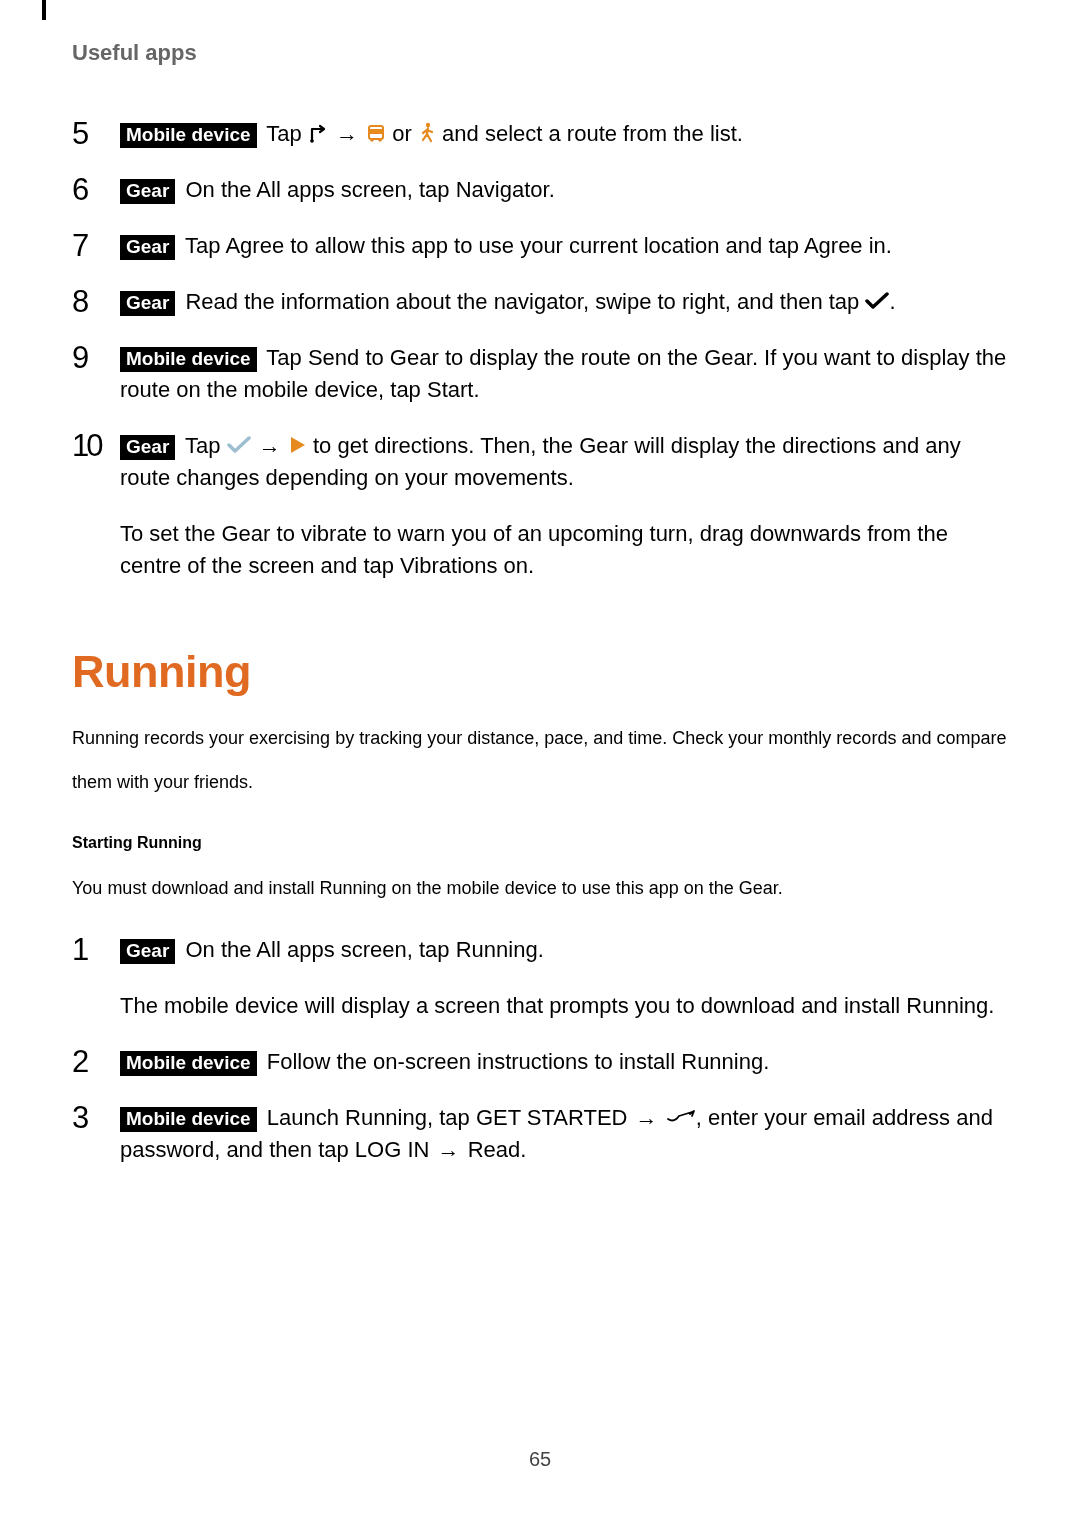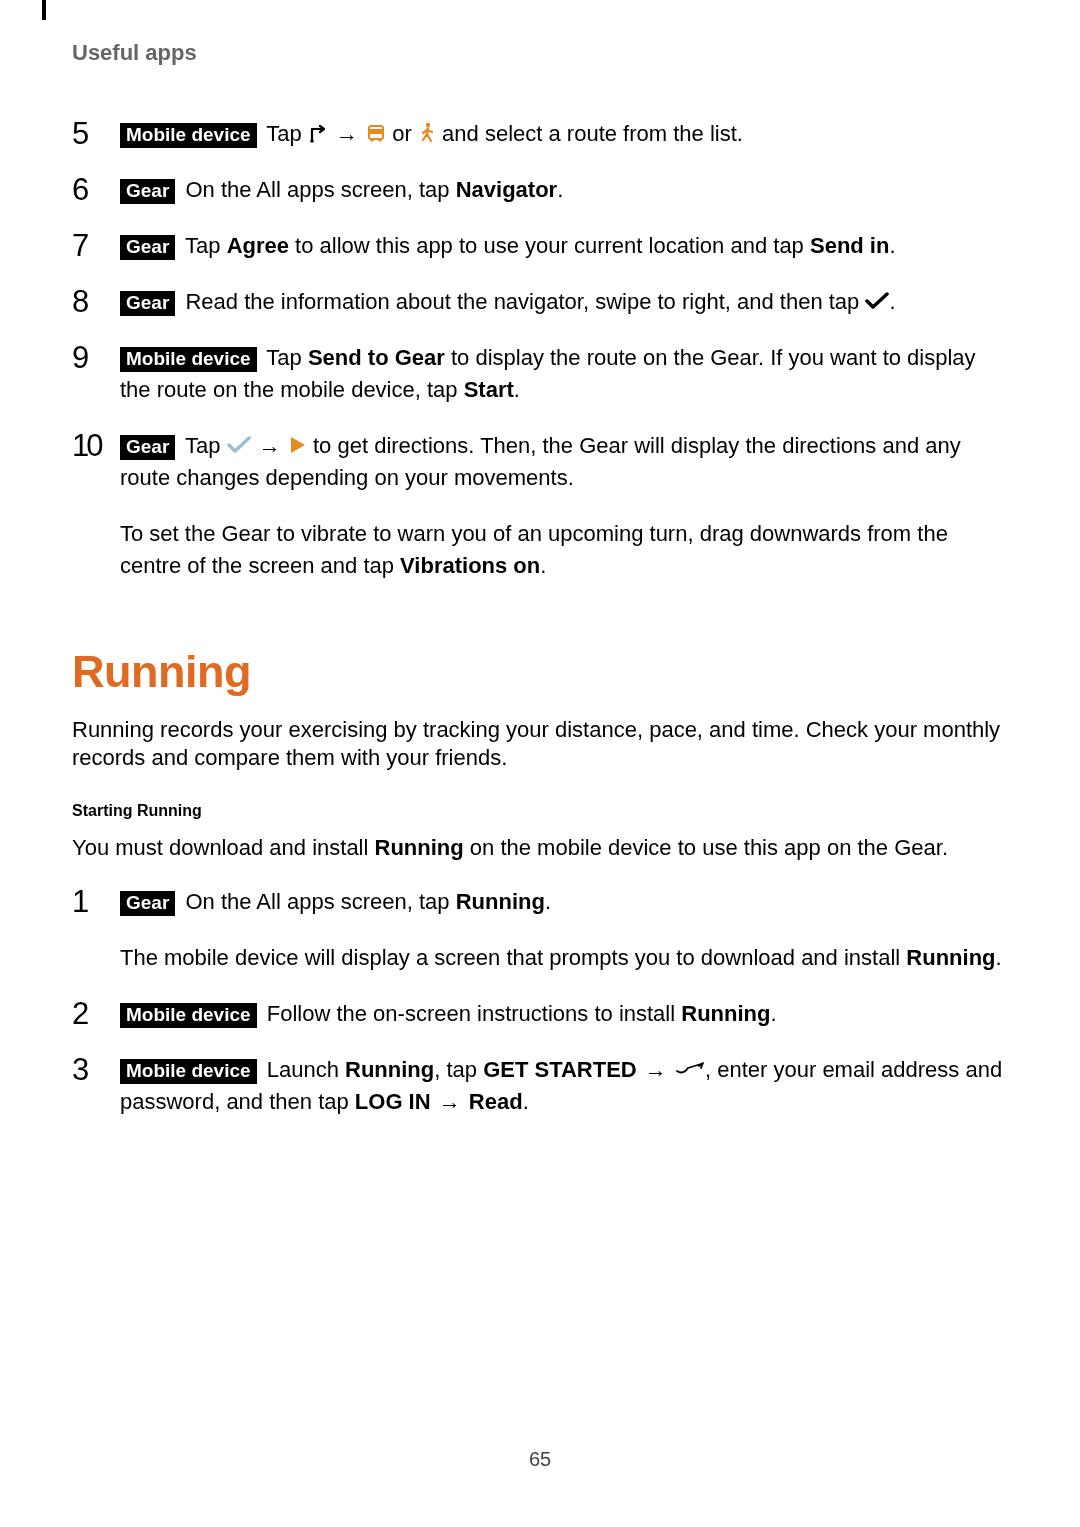--- a/index.html
+++ b/index.html
@@ -5,27 +5,27 @@
   * { box-sizing: border-box; margin: 0; padding: 0; }
   html, body { width: 1080px; height: 1527px; background: #fff; font-family: "Segoe UI", "Helvetica Neue", Arial, sans-serif; color: #000; }
   .page { width: 1080px; height: 1527px; position: relative; padding: 38px 72px 40px 72px; }
   .header-border { position: absolute; left: 42px; top: 0; width: 4px; height: 20px; background: #000; }
   .header-title { position: absolute; left: 72px; top: 40px; font-size: 22px; font-weight: 700; color: #666; }
   .content { margin-top: 80px; }
   .step { display: flex; align-items: flex-start; margin-bottom: 24px; }
   .step-num { flex: 0 0 48px; font-size: 31px; line-height: 32px; font-weight: 400; color: #000; text-align: left; letter-spacing: -1px; }
   .step-body { flex: 1; font-size: 22px; line-height: 32px; color: #000; padding-top: 0px; }
   .badge { display: inline-block; background: #000; color: #fff; font-weight: 700; font-size: 19px; padding: 1px 6px 2px 6px; margin-right: 4px; vertical-align: baseline; line-height: 22px; }
-  .bold { font-weight: 700; }
+  .bold { font-weight: 400; }
   .arrow { display: inline-block; margin: 0 2px; }
   .ico { display: inline-block; vertical-align: middle; position: relative; top: -2px; }
   .ico-route svg, .ico-bus svg, .ico-walk svg, .ico-check svg, .ico-checkb svg, .ico-play svg, .ico-swoosh svg { display: block; }
   .followup { margin-left: 48px; font-size: 22px; line-height: 32px; margin-bottom: 24px; }
   h1.section { color: #e06a21; font-size: 45px; font-weight: 700; margin-top: 64px; margin-bottom: 18px; letter-spacing: -0.5px; }
-  .para { font-size: 22px; line-height: 28px; margin-bottom: 24px; }
+  .para { font-size: 18px; line-height: 44px; margin-bottom: 24px; }
   h3.subhead { font-size: 16px; font-weight: 700; margin-top: 30px; margin-bottom: 14px; }
   .page-num { position: absolute; bottom: 56px; left: 0; width: 1080px; text-align: center; font-size: 20px; color: #444; }
 </style>
 </head>
 <body>
 
 <div class="page">
   <div class="header-border"></div>
   <div class="header-title">Useful apps</div>
 
@@ -54,21 +54,21 @@
     <div class="step">
       <div class="step-num">6</div>
       <div class="step-body">
         <span class="badge">Gear</span><span> On the All apps screen, tap </span><span class="bold">Navigator</span><span>.</span>
       </div>
     </div>
 
     <div class="step">
       <div class="step-num">7</div>
       <div class="step-body">
-        <span class="badge">Gear</span><span> Tap </span><span class="bold">Agree</span><span> to allow this app to use your current location and tap </span><span class="bold">Send in</span><span>.</span>
+        <span class="badge">Gear</span><span> Tap </span><span class="bold">Agree</span><span> to allow this app to use your current location and tap </span><span class="bold">Agree in</span><span>.</span>
       </div>
     </div>
 
     <div class="step">
       <div class="step-num">8</div>
       <div class="step-body">
         <span class="badge">Gear</span><span> Read the information about the navigator, swipe to right, and then tap </span><span class="ico ico-check"><svg width="24" height="18" viewBox="0 0 24 18">
               <path d="M2 9 L8 15 L22 2" fill="none" stroke="#000" stroke-width="3.5" stroke-linecap="round" stroke-linejoin="round"></path>
             </svg></span><span>.</span>
       </div>

